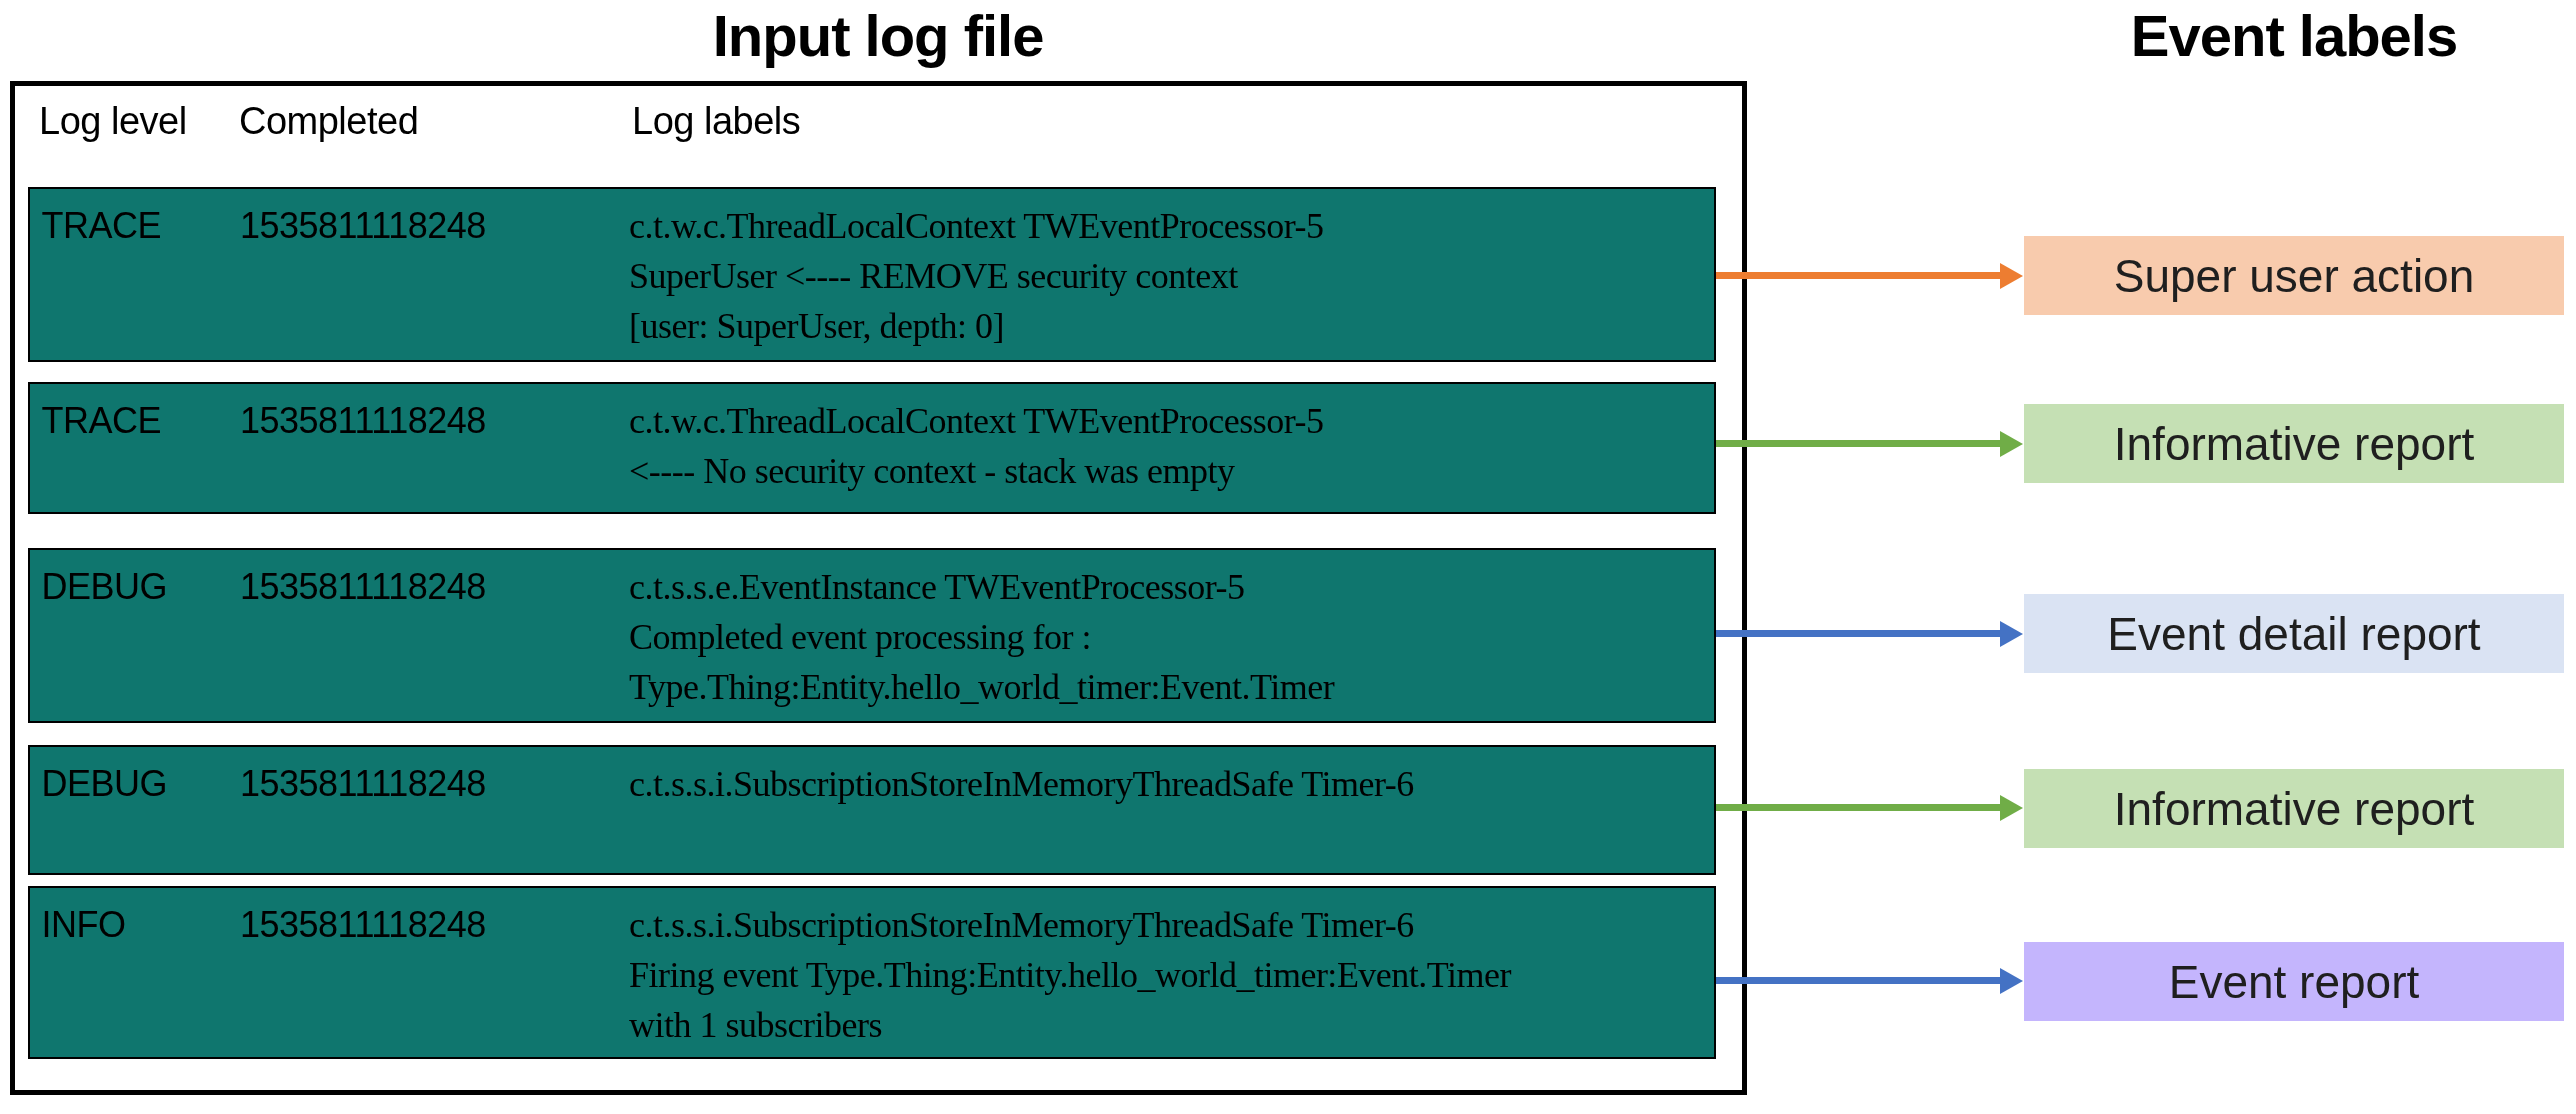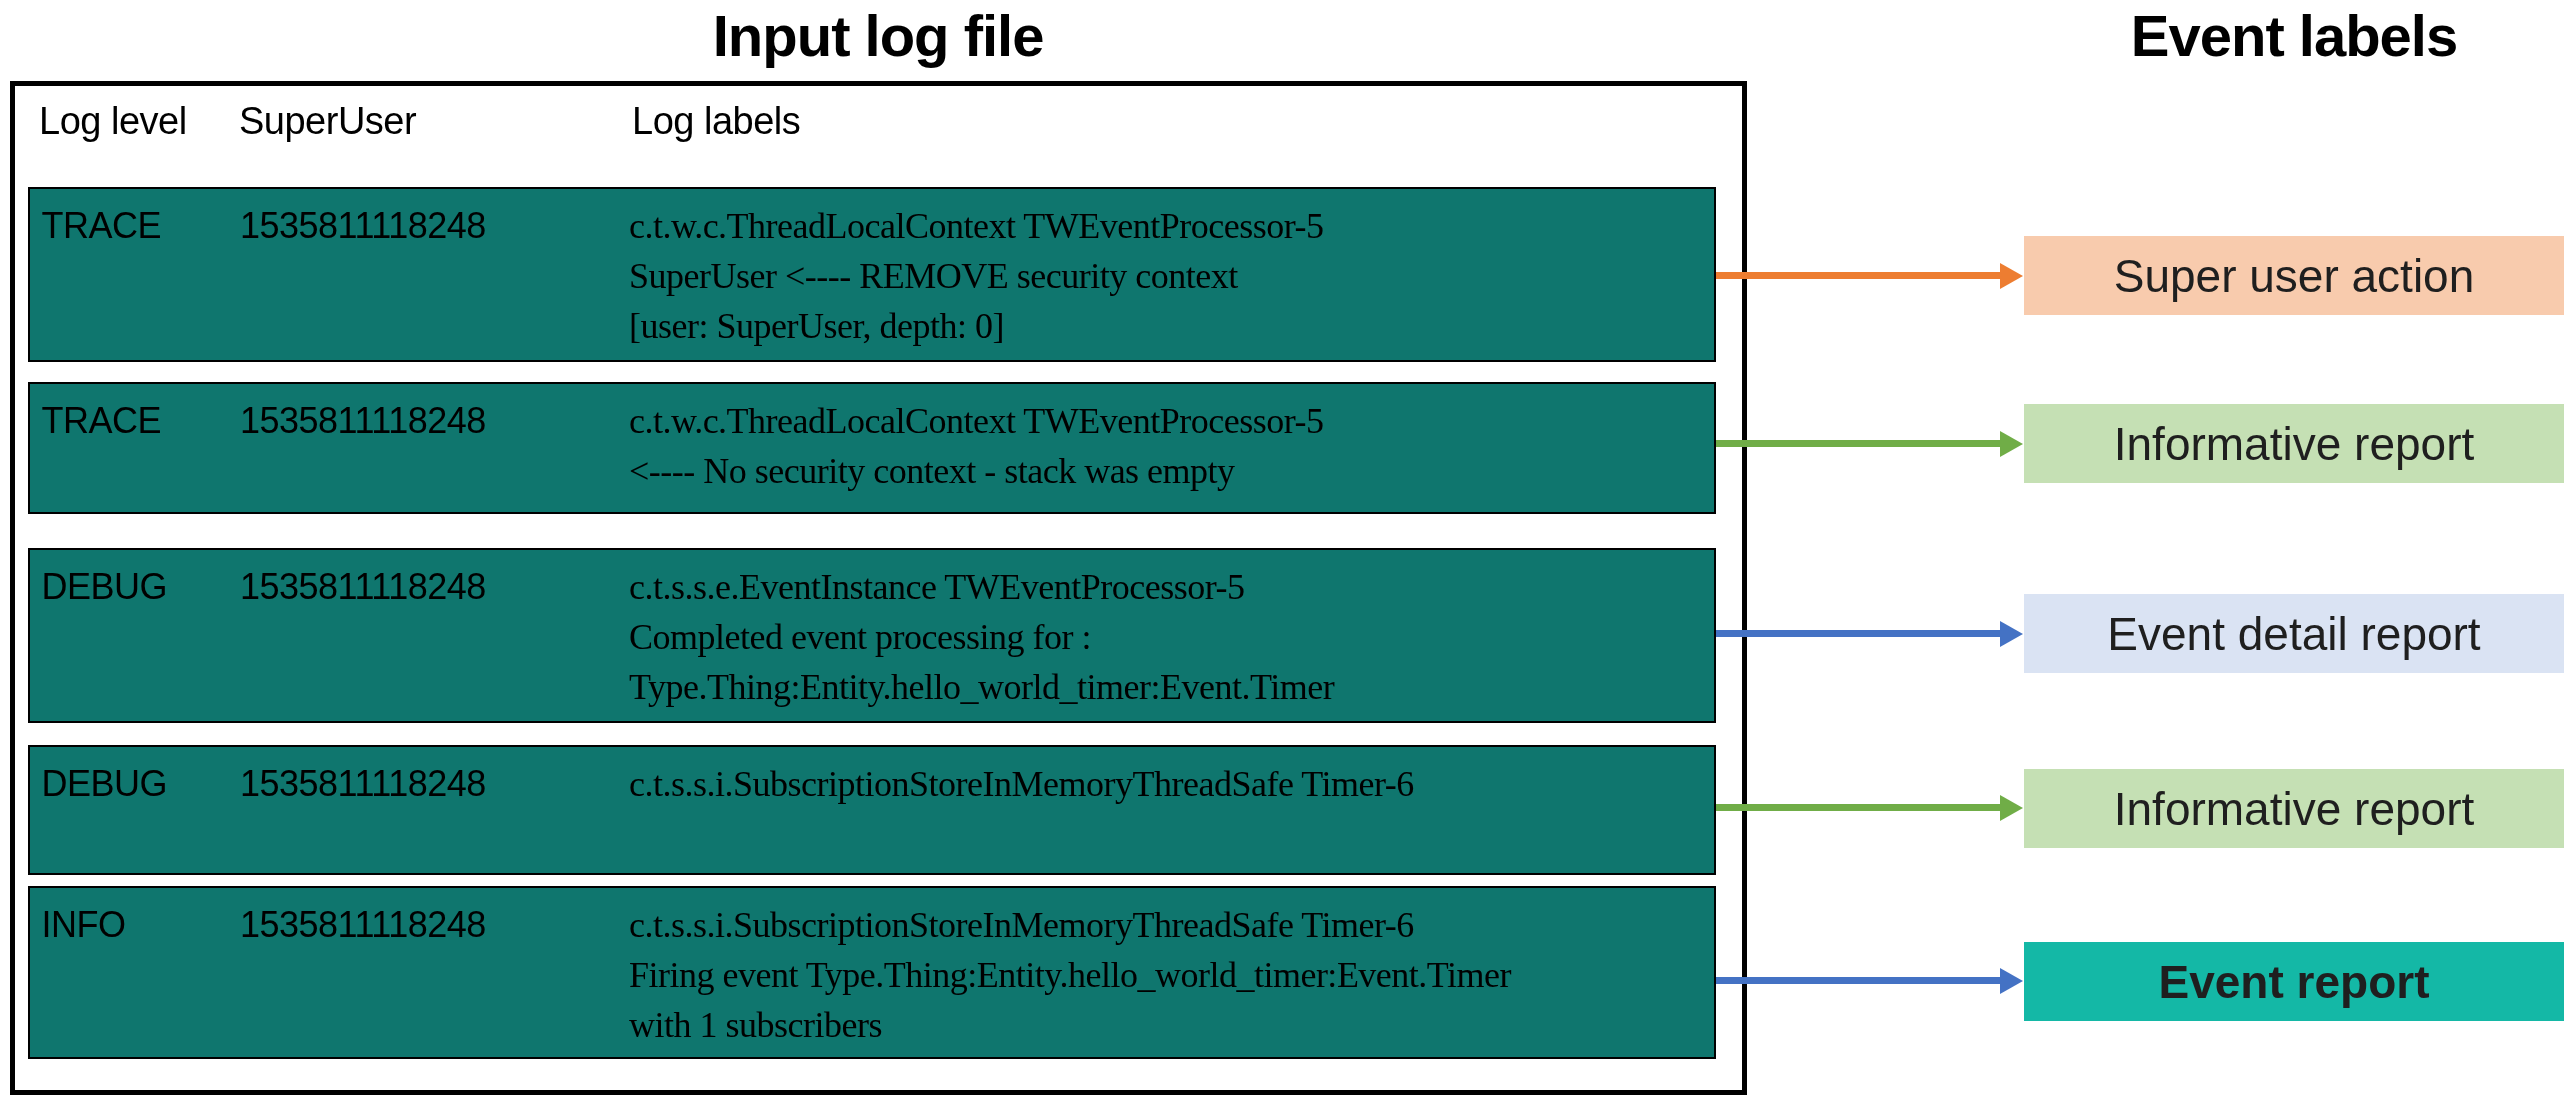--- a/index.html
+++ b/index.html
@@ -121,21 +121,21 @@
 <body>
 
 <div class="canvas">
 
   <div class="diagram-title title-left">Input log file</div>
   <div class="diagram-title title-right">Event labels</div>
 
   <div class="outer-box"></div>
 
   <div class="col-header h-level">Log level</div>
-  <div class="col-header h-ts">SuperUser</div>
+  <div class="col-header h-ts">Completed</div>
   <div class="col-header h-msg">Log labels</div>
 
   <div class="log-row r1">
     <div class="cell cell-level">TRACE</div>
     <div class="cell cell-ts">1535811118248</div>
     <div class="cell cell-msg">
       <div class="msg-line">c.t.w.c.ThreadLocalContext TWEventProcessor-5</div>
       <div class="msg-line">SuperUser &lt;---- REMOVE security context</div>
       <div class="msg-line">[user: SuperUser, depth: 0]</div>
     </div>
@@ -204,18 +204,18 @@
   </div>
   <div class="event-label l2" style="background-color: rgb(197, 224, 180);">
     <span>Informative report</span>
   </div>
   <div class="event-label l3" style="background-color: rgb(218, 227, 243);">
     <span>Event detail report</span>
   </div>
   <div class="event-label l4" style="background-color: rgb(197, 224, 180);">
     <span>Informative report</span>
   </div>
-  <div class="event-label l5" style="background-color: #14b8a6; font-weight: bold;">
+  <div class="event-label l5" style="background-color: #c4b5fd;">
     <span>Event report</span>
   </div>
 
 </div>
 
 
 </body></html>

